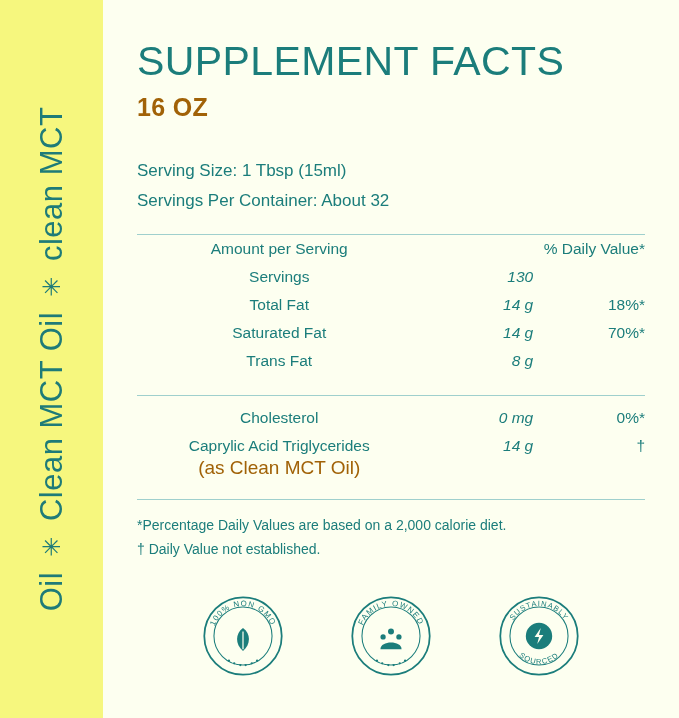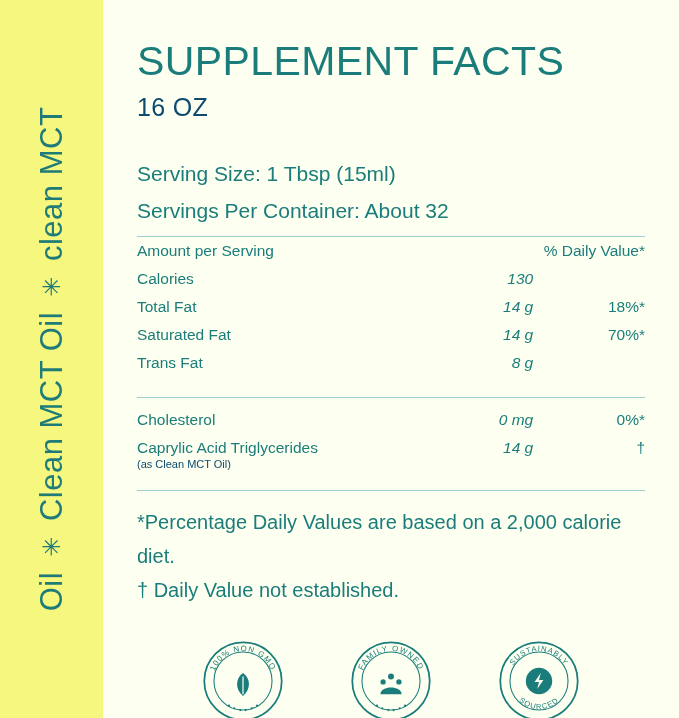--- a/index.html
+++ b/index.html
@@ -63,65 +63,65 @@
   .title {
     font-size: 41px;
     letter-spacing: 0.4px;
     color: #1b7d7b;
     font-weight: 400;
     line-height: 1.05;
     margin: 0 0 10px 0;
   }
   .subtitle {
     font-size: 25px;
-    color: #0c4a6e;
-    font-weight: 400;
+    color: #a16207;
+    font-weight: 700;
     margin: 0 0 34px 0;
     letter-spacing: 0.3px;
   }
 
   .serving-block {
-    font-size: 21px;
+    font-size: 17px;
     line-height: 1.75;
     color: #1b7d7b;
-    margin-bottom: 6px;
+    margin-bottom: 18px;
   }
 
   hr.rule {
     border: none;
     border-top: 1px solid #9fd0cd;
     margin: 0;
   }
 
   table.facts {
     width: 100%;
     border-collapse: collapse;
     font-size: 15.5px;
     color: #1b7d7b;
   }
   table.facts td {
     padding: 5px 0;
     vertical-align: top;
   }
-  td.c-name   { text-align: left; width: 56%; }
+  td.c-name   { text-align: center; width: 56%; }
   td.c-amount { text-align: right; width: 22%; padding-right: 32px; font-style: italic; }
   td.c-dv     { text-align: right; width: 22%; }
 
   .row-head td { padding-bottom: 8px; }
   .indent1 { padding-left: 26px; margin-top: 13px; }
 
   .sub-note {
-    font-size: 11px;
-    color: #0c4a6e;
+    font-size: 19px;
+    color: #a16207;
     display: block;
     line-height: 1.35;
   }
 
   .footnotes {
-    font-size: 20px;
+    font-size: 14px;
     line-height: 1.7;
     color: #1b7d7b;
     padding-top: 14px;
   }
 
   
   .badges {
     display: flex;
     justify-content: center;
     gap: 60px;
@@ -167,21 +167,21 @@
 
     <table class="facts">
       <tbody>
         <tr class="row-head">
           <td class="c-name">Amount per Serving</td>
           <td class="c-amount"></td>
           <td class="c-dv">% Daily Value*</td>
         </tr>
 
         <tr>
-          <td class="c-name">Calories</td>
+          <td class="c-name">Servings</td>
           <td class="c-amount">130</td>
           <td class="c-dv"></td>
         </tr>
         <tr>
           <td class="c-name">Total Fat</td>
           <td class="c-amount">14 g</td>
           <td class="c-dv">18%*</td>
         </tr>
         <tr>
           <td class="c-name indent1">Saturated Fat</td>

